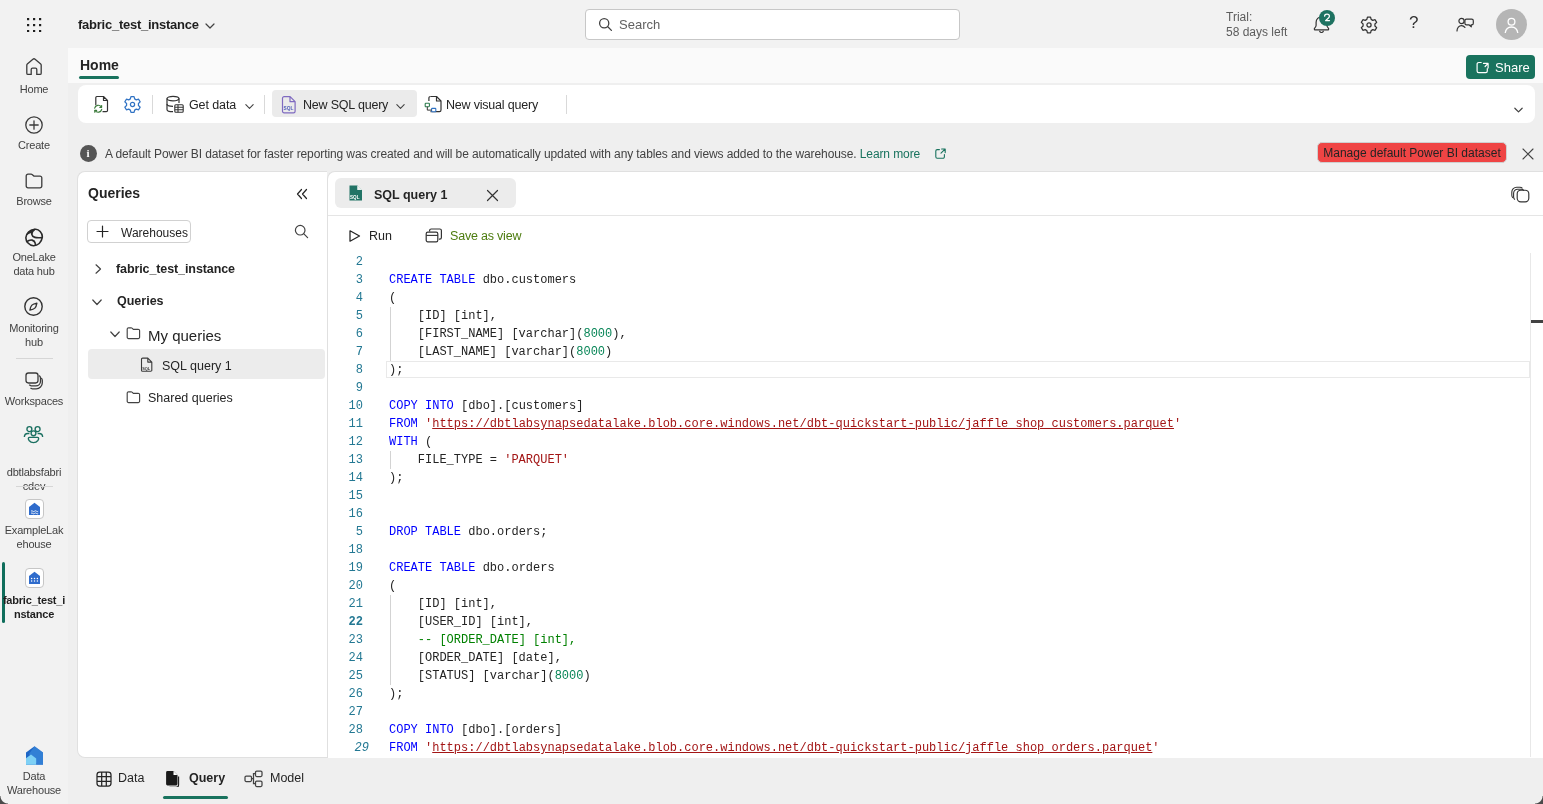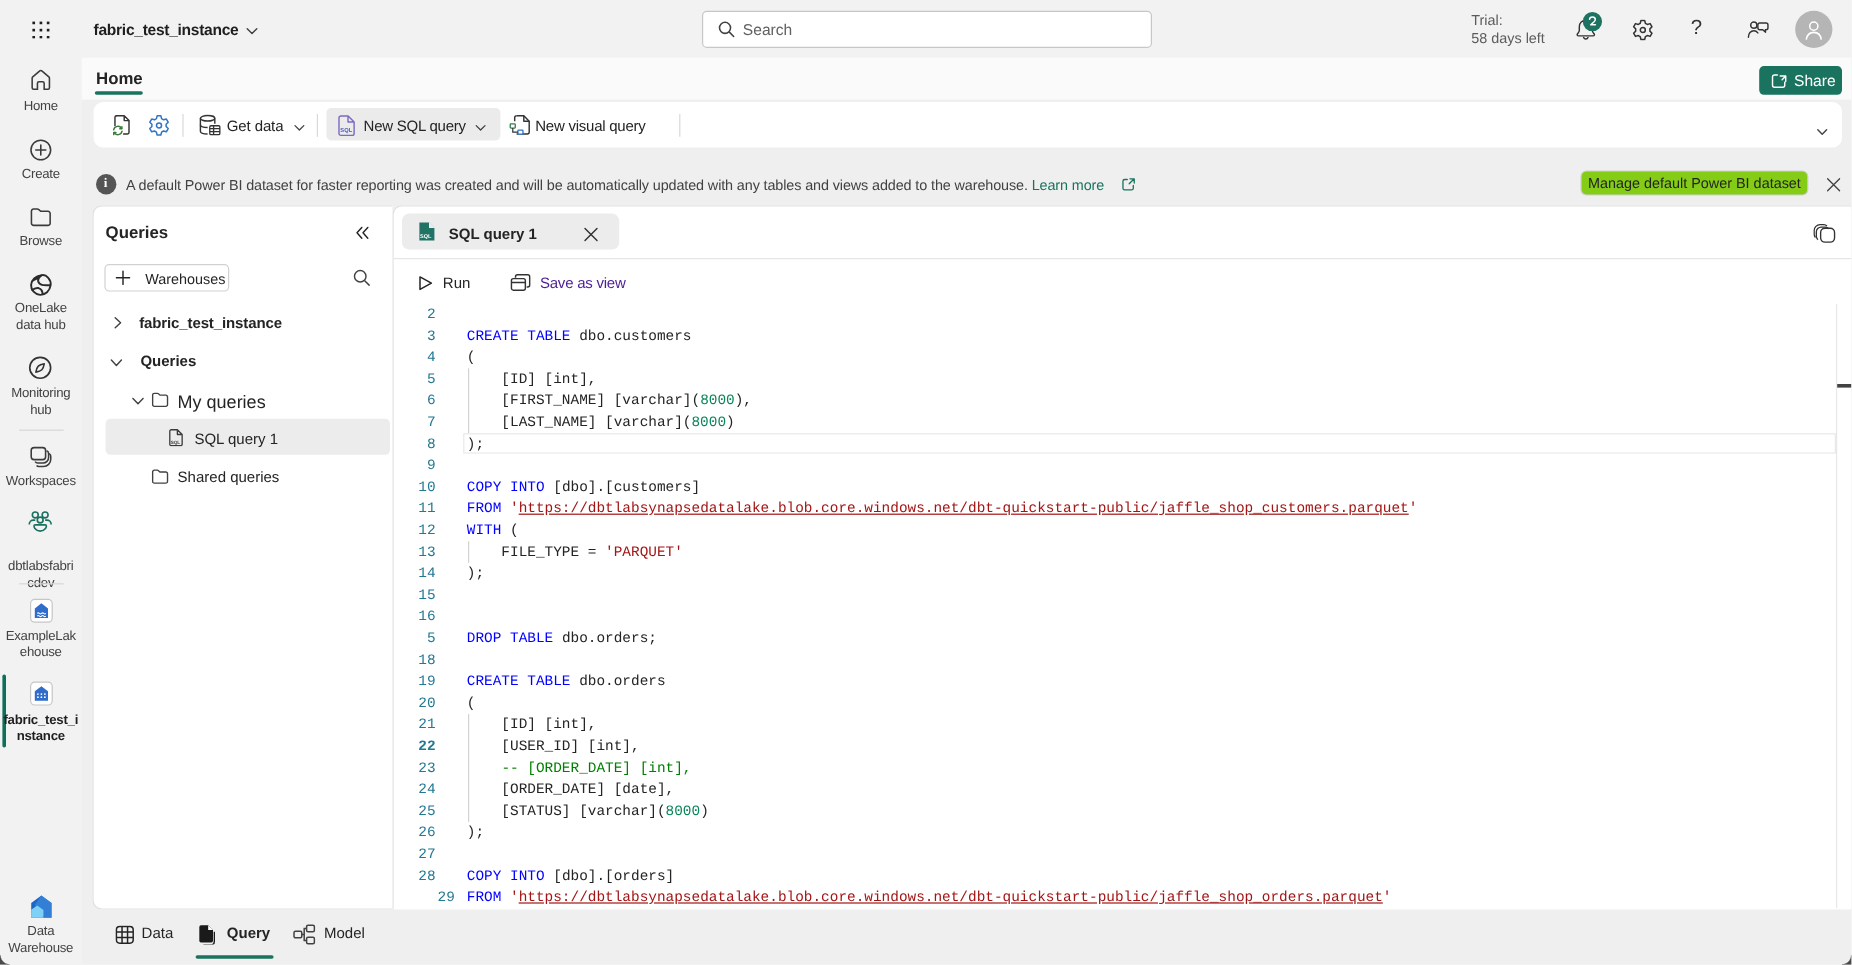--- a/index.html
+++ b/index.html
@@ -214,21 +214,21 @@
     <path d="M2 3.5 L6 7.5 L10 3.5" fill="none" stroke="#424242" stroke-width="1.3" stroke-linecap="round" stroke-linejoin="round"></path>
   </svg>
 
 <div class="abs" style="left:80px;top:145px;width:17px;height:17px;border-radius:50%;background:#555;"></div>
 <div class="abs" style="left:86.5px;top:147px;font-size:11px;color:#fff;font-weight:700;font-family:'Liberation Serif',serif;">i</div>
 <div class="abs" style="left:105px;top:146.5px;font-size:12px;color:#424242;letter-spacing:-0.1px;">A default Power BI dataset for faster reporting was created and will be automatically updated with any tables and views added to the warehouse. <span style="color:#19735e;">Learn more</span></div>
 <svg class="abs" style="left:934px;top:147px" width="13" height="13" viewBox="0 0 13 13">
     <path d="M5.4 2.6 h-2.2 a1.4 1.4 0 0 0-1.4 1.4 v5.8 a1.4 1.4 0 0 0 1.4 1.4 h5.8 a1.4 1.4 0 0 0 1.4-1.4 v-2.2" fill="none" stroke="#19735e" stroke-width="1.1" stroke-linecap="round"></path>
     <path d="M7.6 2 h3.6 v3.6 M11 2.2 L7 6.2" fill="none" stroke="#19735e" stroke-width="1.1" stroke-linecap="round" stroke-linejoin="round"></path>
   </svg>
-<div class="abs" style="left:1317px;top:142px;width:190px;height:21px;background:#84cc16;border:1px solid #cfcfcf;border-radius:5px;font-size:12px;color:#242424;display:flex;align-items:center;justify-content:center;">Manage default Power BI dataset</div>
+<div class="abs" style="left:1317px;top:142px;width:190px;height:21px;background:#ef4444;border:1px solid #cfcfcf;border-radius:5px;font-size:12px;color:#242424;display:flex;align-items:center;justify-content:center;">Manage default Power BI dataset</div>
 <svg class="abs" style="left:1522px;top:148px" width="12" height="12" viewBox="0 0 12 12">
     <path d="M1 1 L11 11 M11 1 L1 11" stroke="#424242" stroke-width="1.1" stroke-linecap="round"></path>
   </svg>
 <div id="explorer"></div>
 <div class="abs" style="left:88px;top:185px;font-size:14px;font-weight:700;color:#242424;">Queries</div>
 <svg class="abs" style="left:296px;top:188px" width="12" height="12" viewBox="0 0 12 12">
     <path d="M5.5 1.5 L1.5 6 L5.5 10.5 M10.5 1.5 L6.5 6 L10.5 10.5" fill="none" stroke="#242424" stroke-width="1.2" stroke-linecap="round" stroke-linejoin="round"></path>
   </svg>
 <div class="abs" style="left:87px;top:220px;width:104px;height:23px;background:#fff;border:1px solid #d1d1d1;border-radius:4px;"></div>
 <svg class="abs" style="left:96px;top:225px" width="13" height="13" viewBox="0 0 13 13">
@@ -285,21 +285,21 @@
 <div class="abs" style="left:328px;top:215px;width:1215px;height:1px;background:#e5e5e5;"></div>
 <svg class="abs" style="left:348px;top:229px" width="13" height="14" viewBox="0 0 13 14">
     <path d="M2 1.8 L11.5 7 L2 12.2z" fill="none" stroke="#242424" stroke-width="1.25" stroke-linejoin="round"></path>
   </svg>
 <div class="abs" style="left:369px;top:229px;font-size:12.5px;color:#242424;">Run</div>
 <svg class="abs" style="left:425px;top:228px" width="18" height="16" viewBox="0 0 18 16">
     <path d="M4.6 3.4 v-0.8 a1.6 1.6 0 0 1 1.6-1.6 h8.6 a1.6 1.6 0 0 1 1.6 1.6 v7 a1.6 1.6 0 0 1-1.6 1.6 h-0.9" fill="none" stroke="#333" stroke-width="1.2"></path>
     <rect x="1.2" y="4.2" width="11.6" height="9.6" rx="1.6" fill="none" stroke="#333" stroke-width="1.2"></rect>
     <path d="M1.2 7.4 h11.6" stroke="#333" stroke-width="1.1"></path>
   </svg>
-<div class="abs" style="left:450px;top:229px;font-size:12.5px;color:#4c1d95;letter-spacing:-0.2px;">Save as view</div>
+<div class="abs" style="left:450px;top:229px;font-size:12.5px;color:#4d7c0f;letter-spacing:-0.2px;">Save as view</div>
 
 <div id="editor" class="abs" style="left:328px;top:253px;width:1215px;height:504px;overflow:hidden;">
   <div class="abs" style="left:58px;top:108px;width:1144px;height:17px;border:1px solid #e9e9e9;"></div>
   <div class="abs" style="left:61.5px;top:54px;width:1px;height:54px;background:#d3d3d3;"></div>
   <div class="abs" style="left:61.5px;top:198px;width:1px;height:18px;background:#d3d3d3;"></div>
   <div class="abs" style="left:61.5px;top:342px;width:1px;height:90px;background:#d3d3d3;"></div>
   <div class="abs" style="left:1202px;top:0;width:1px;height:504px;background:#e8e8e8;"></div>
   <div class="abs" style="left:1203px;top:67px;width:12px;height:3px;background:#424242;"></div>
   <div class="ln" style="left:0;top:0px;">2</div>
   <div class="ln" style="left:0;top:18px;">3</div>
@@ -342,21 +342,21 @@
   <div class="cl" style="left:61px;top:378px;">    <span class="c">-- [ORDER_DATE] [int],</span></div>
   <div class="ln" style="left:0;top:396px;">24</div>
   <div class="cl" style="left:61px;top:396px;">    [ORDER_DATE] [date],</div>
   <div class="ln" style="left:0;top:414px;">25</div>
   <div class="cl" style="left:61px;top:414px;">    [STATUS] [varchar](<span class="n">8000</span>)</div>
   <div class="ln" style="left:0;top:432px;">26</div>
   <div class="cl" style="left:61px;top:432px;">);</div>
   <div class="ln" style="left:0;top:450px;">27</div>
   <div class="ln" style="left:0;top:468px;">28</div>
   <div class="cl" style="left:61px;top:468px;"><span class="k">COPY</span> <span class="k">INTO</span> [dbo].[orders]</div>
-  <div class="ln" style="left:16px;top:486px;">29</div>
+  <div class="ln" style="left:6px;top:486px;font-style:italic;">29</div>
   <div class="cl" style="left:61px;top:486px;"><span class="k">FROM</span> <span class="s">'<span class="u">https://dbtlabsynapsedatalake.blob.core.windows.net/dbt-quickstart-public/jaffle_shop_orders.parquet</span>'</span></div>
 </div>
 
 <svg class="abs" style="left:96px;top:771px" width="16" height="16" viewBox="0 0 16 16">
     <rect x="1" y="1" width="14" height="14" rx="2.8" fill="none" stroke="#242424" stroke-width="1.25"></rect>
     <path d="M1 5.7 h14 M1 10.3 h14 M5.7 1 v14 M10.3 1 v14" stroke="#242424" stroke-width="1.25"></path>
   </svg>
 <div class="abs" style="left:118px;top:771px;font-size:12.5px;color:#242424;">Data</div>
 <svg class="abs" style="left:165px;top:770px" width="15" height="17" viewBox="0 0 15 17">
     <path d="M2.5 1 h6 l4 4 v9 a1.4 1.4 0 0 1-1.4 1.4 h-8.6 a1.4 1.4 0 0 1-1.4-1.4 v-11.6 a1.4 1.4 0 0 1 1.4-1.4z" fill="#1a1a1a"></path>

